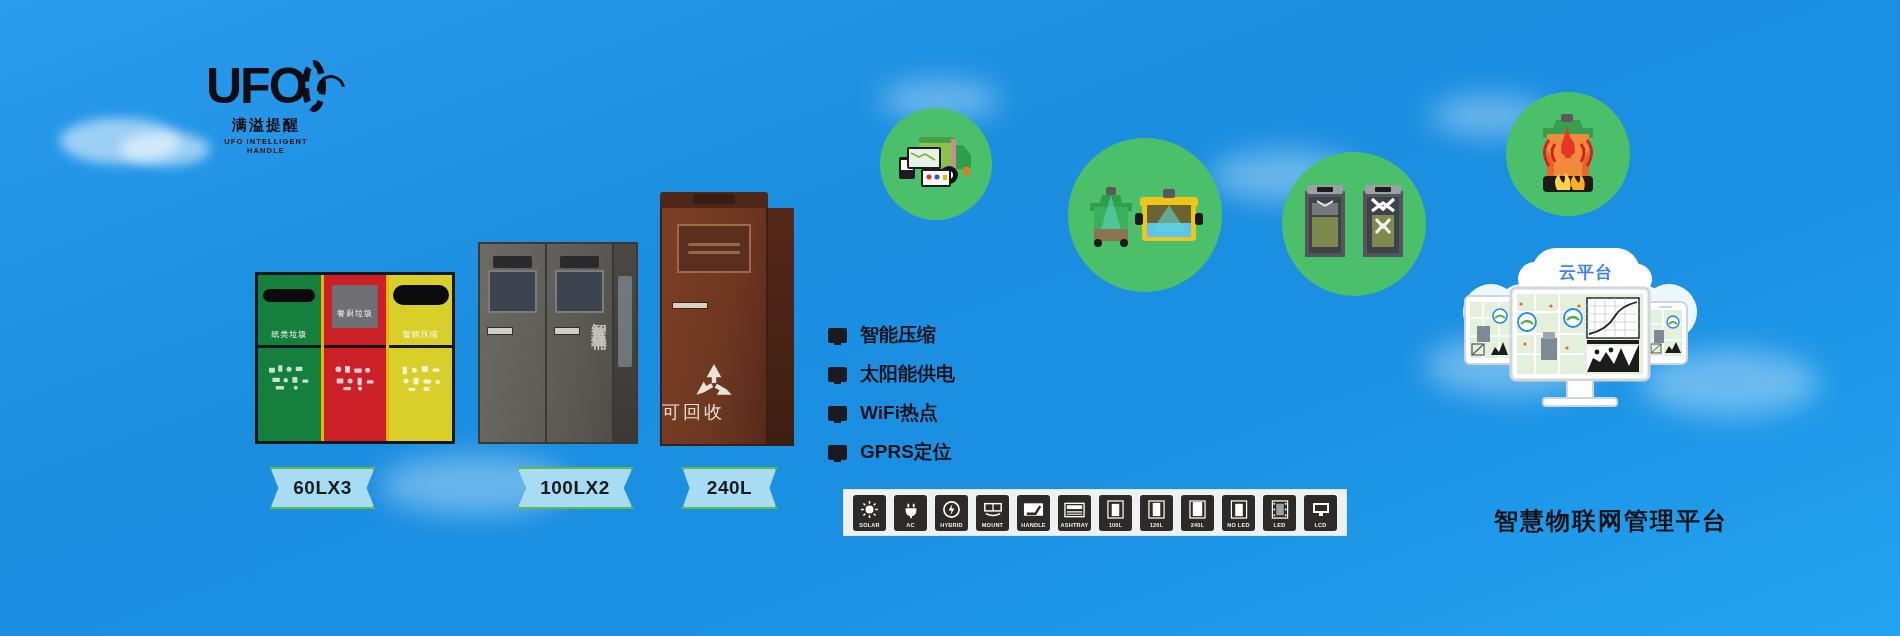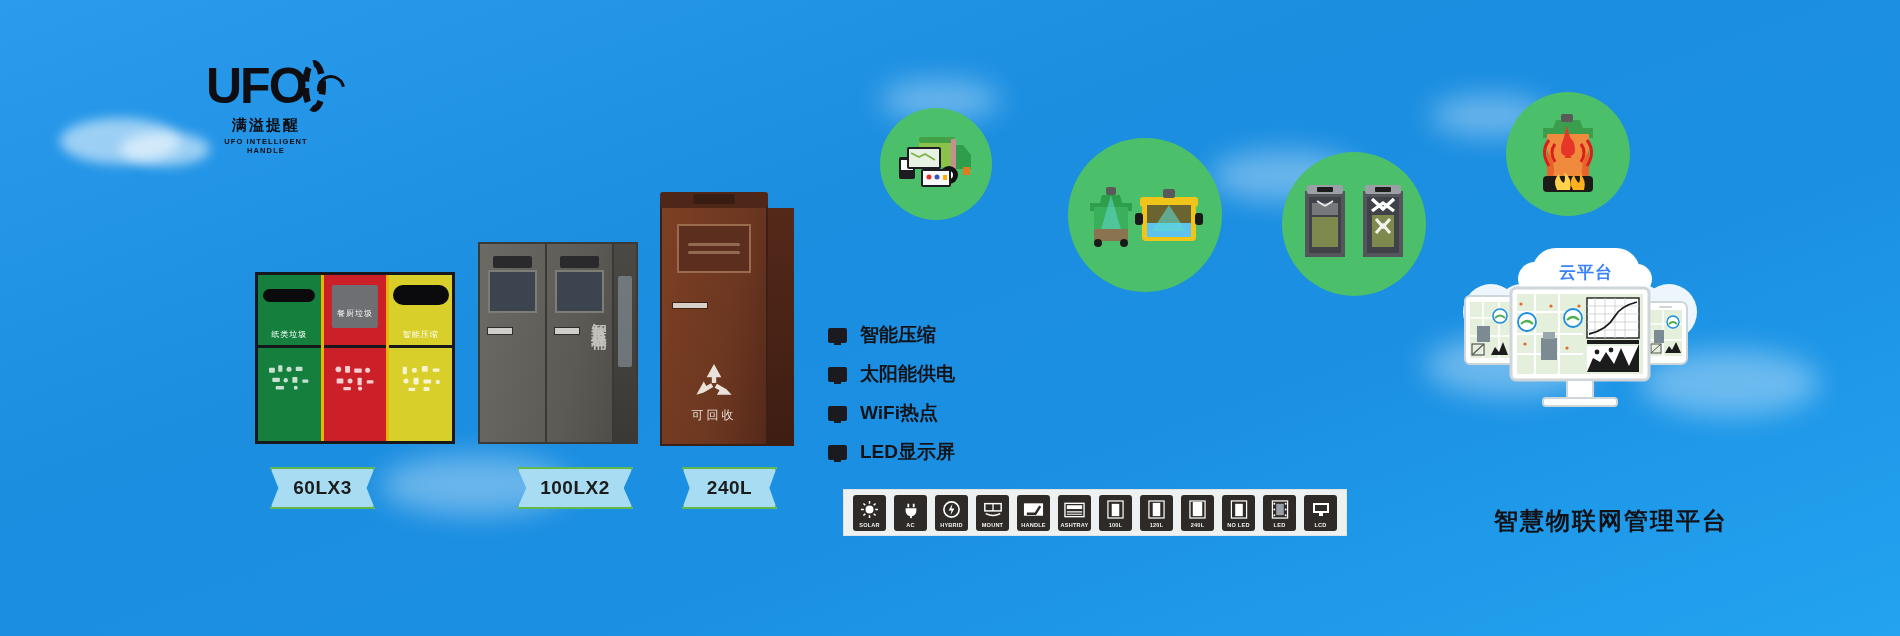--- a/index.html
+++ b/index.html
@@ -67,21 +67,21 @@
   #bins-100 .sidepanel .strip { position: absolute; left: 4px; right: 4px; top: 16%; height: 46%; background: #8d9aa4; opacity:.6; border-radius: 2px; }
   
   #bin-240 { left: 660px; top: 198px; width: 108px; height: 248px; }
   #bin-240 .body { position: relative; width: 100%; height: 100%; background: linear-gradient(100deg,#7d4024,#6b3620 65%,#55291a); border: 2px solid #3a2015; }
   #bin-240 .cap { position: absolute; left: -2px; right: -2px; top: -8px; height: 16px; background: #4e2718; border-radius: 3px; }
   #bin-240 .capbtns { position: absolute; left: 30%; top: -6px; width: 40%; height: 10px; background: #3a1d12; border-radius: 2px; }
   #bin-240 .screen { position: absolute; left: 14%; right: 14%; top: 10%; height: 20%; background: #5b2e1d; border: 2px solid #9a6a4d; }
   #bin-240 .screen .ln { position:absolute; left:14%; right:14%; height:3px; background:#c09a80; opacity:.55; border-radius:2px; }
   #bin-240 .cardslot { position: absolute; left: 10%; top: 42%; width: 34%; height: 2.5%; background: #d8cfc8; border: 1px solid #40220f; }
   #bin-240 .recy { position: absolute; left: 50%; transform: translateX(-50%); bottom: 16%; width: 48px; height: 44px; }
-  #bin-240 .recylabel { position: absolute; left: 0; right: 0; bottom: 8%; text-align: center; color: #e6dcd3; font-size: 12px; letter-spacing: 3px; }
+  #bin-240 .recylabel { position: absolute; left: 0; right: 0; bottom: 8%; color: #e6dcd3; font-size: 18px; letter-spacing: 3px; }
   #bin-240 .sideface { position: absolute; right: -26px; top: 10px; width: 26px; height: calc(100% - 10px); background: linear-gradient(180deg,#54291a,#3e1d12); }
   
   .cap-badge {
     position: absolute; height: 42px; display: flex; align-items: center; justify-content: center;
     background: #a7dcf3; border: 2px solid #62b84a;
     font-weight: bold; font-size: 19px; color: #1c1c1c; letter-spacing: .5px;
     clip-path: polygon(0% 0%, 100% 0%, 92% 50%, 100% 100%, 0% 100%, 8% 50%);
   }
   
   .gcircle { position: absolute; border-radius: 50%; background: #4cbf6a; }
@@ -363,21 +363,21 @@
       <div class="feat">
           <span class="mon"></span>
           <span class="ftxt">太阳能供电</span>
         </div>
       <div class="feat">
           <span class="mon"></span>
           <span class="ftxt">WiFi热点</span>
         </div>
       <div class="feat">
           <span class="mon"></span>
-          <span class="ftxt">LED显示屏</span>
+          <span class="ftxt">GPRS定位</span>
         </div>
     </div>
   </div>
 
   <div id="iconstrip">
     <div class="ic">
       <span class="glyph">
         <svg width="19" height="19" viewBox="0 0 20 20">
             <g stroke="#fff" stroke-width="1.6">
               <circle cx="10" cy="10" r="3.4" fill="#fff"></circle>

